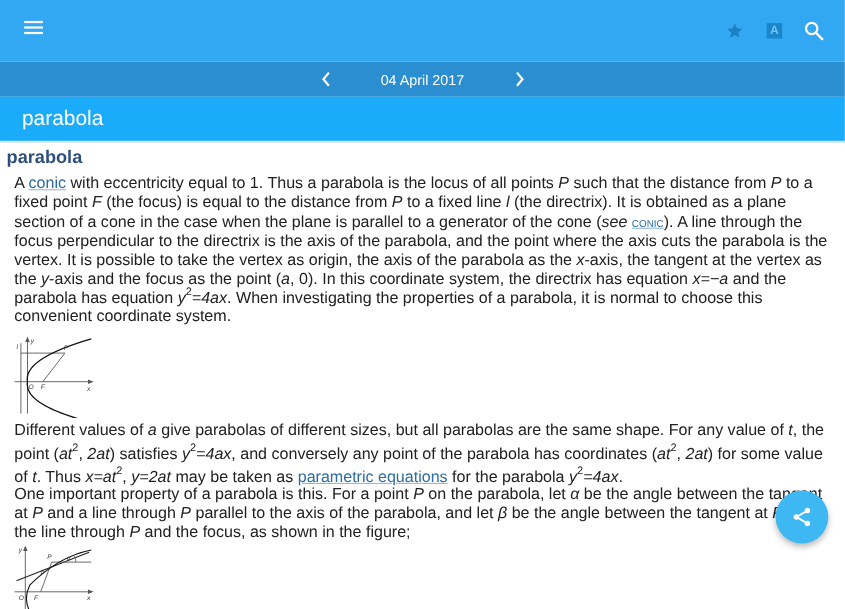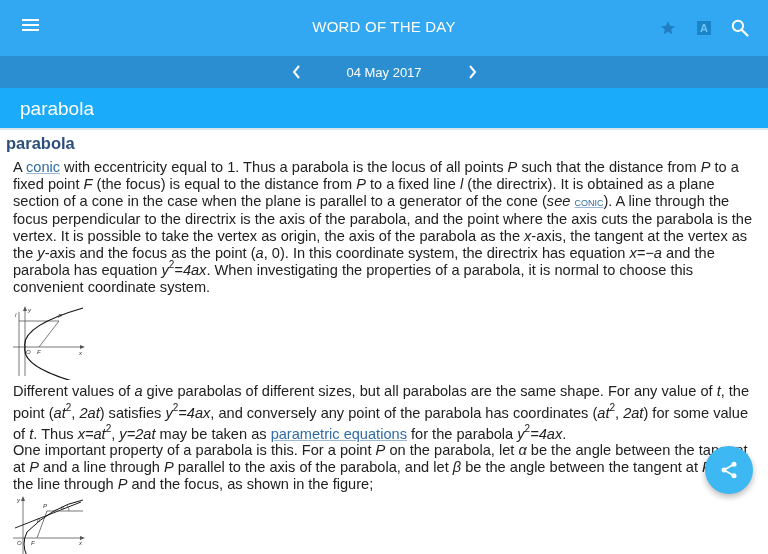--- a/index.html
+++ b/index.html
@@ -33,21 +33,20 @@
 <body>
 
 <div class="appbar">
   <div class="menu-btn">
     <div>
         <span></span>
         <span></span>
         <span></span>
       </div>
   </div>
-  <div class="app-title">WORD OF THE DAY</div>
   <div class="top-icons">
     <div class="icon-btn">
       <svg width="16" height="16" viewBox="0 0 24 24">
           <path d="M12 2l3 6.6 7.2.8-5.4 4.9 1.5 7.1L12 17.8 5.7 21.4l1.5-7.1L1.8 9.4 9 8.6z" fill="#1f7fc2"></path>
         </svg>
     </div>
     <div class="icon-btn">
       <div class="font-badge">A</div>
     </div>
     <div class="icon-btn">
@@ -58,21 +57,21 @@
     </div>
   </div>
 </div>
 
 <div class="datebar">
   <div class="date-prev">
     <svg width="20" height="20" viewBox="0 0 20 20">
         <polyline points="12,4 7,10 12,16" stroke="#fff" stroke-width="2" fill="none"></polyline>
       </svg>
   </div>
-  <div class="date-text">04 May 2017</div>
+  <div class="date-text">04 April 2017</div>
   <div class="date-next">
     <svg width="20" height="20" viewBox="0 0 20 20">
         <polyline points="8,4 13,10 8,16" stroke="#fff" stroke-width="2" fill="none"></polyline>
       </svg>
   </div>
 </div>
 
 <div class="wordbar">
   <div class="word-title">parabola</div>
 </div>

